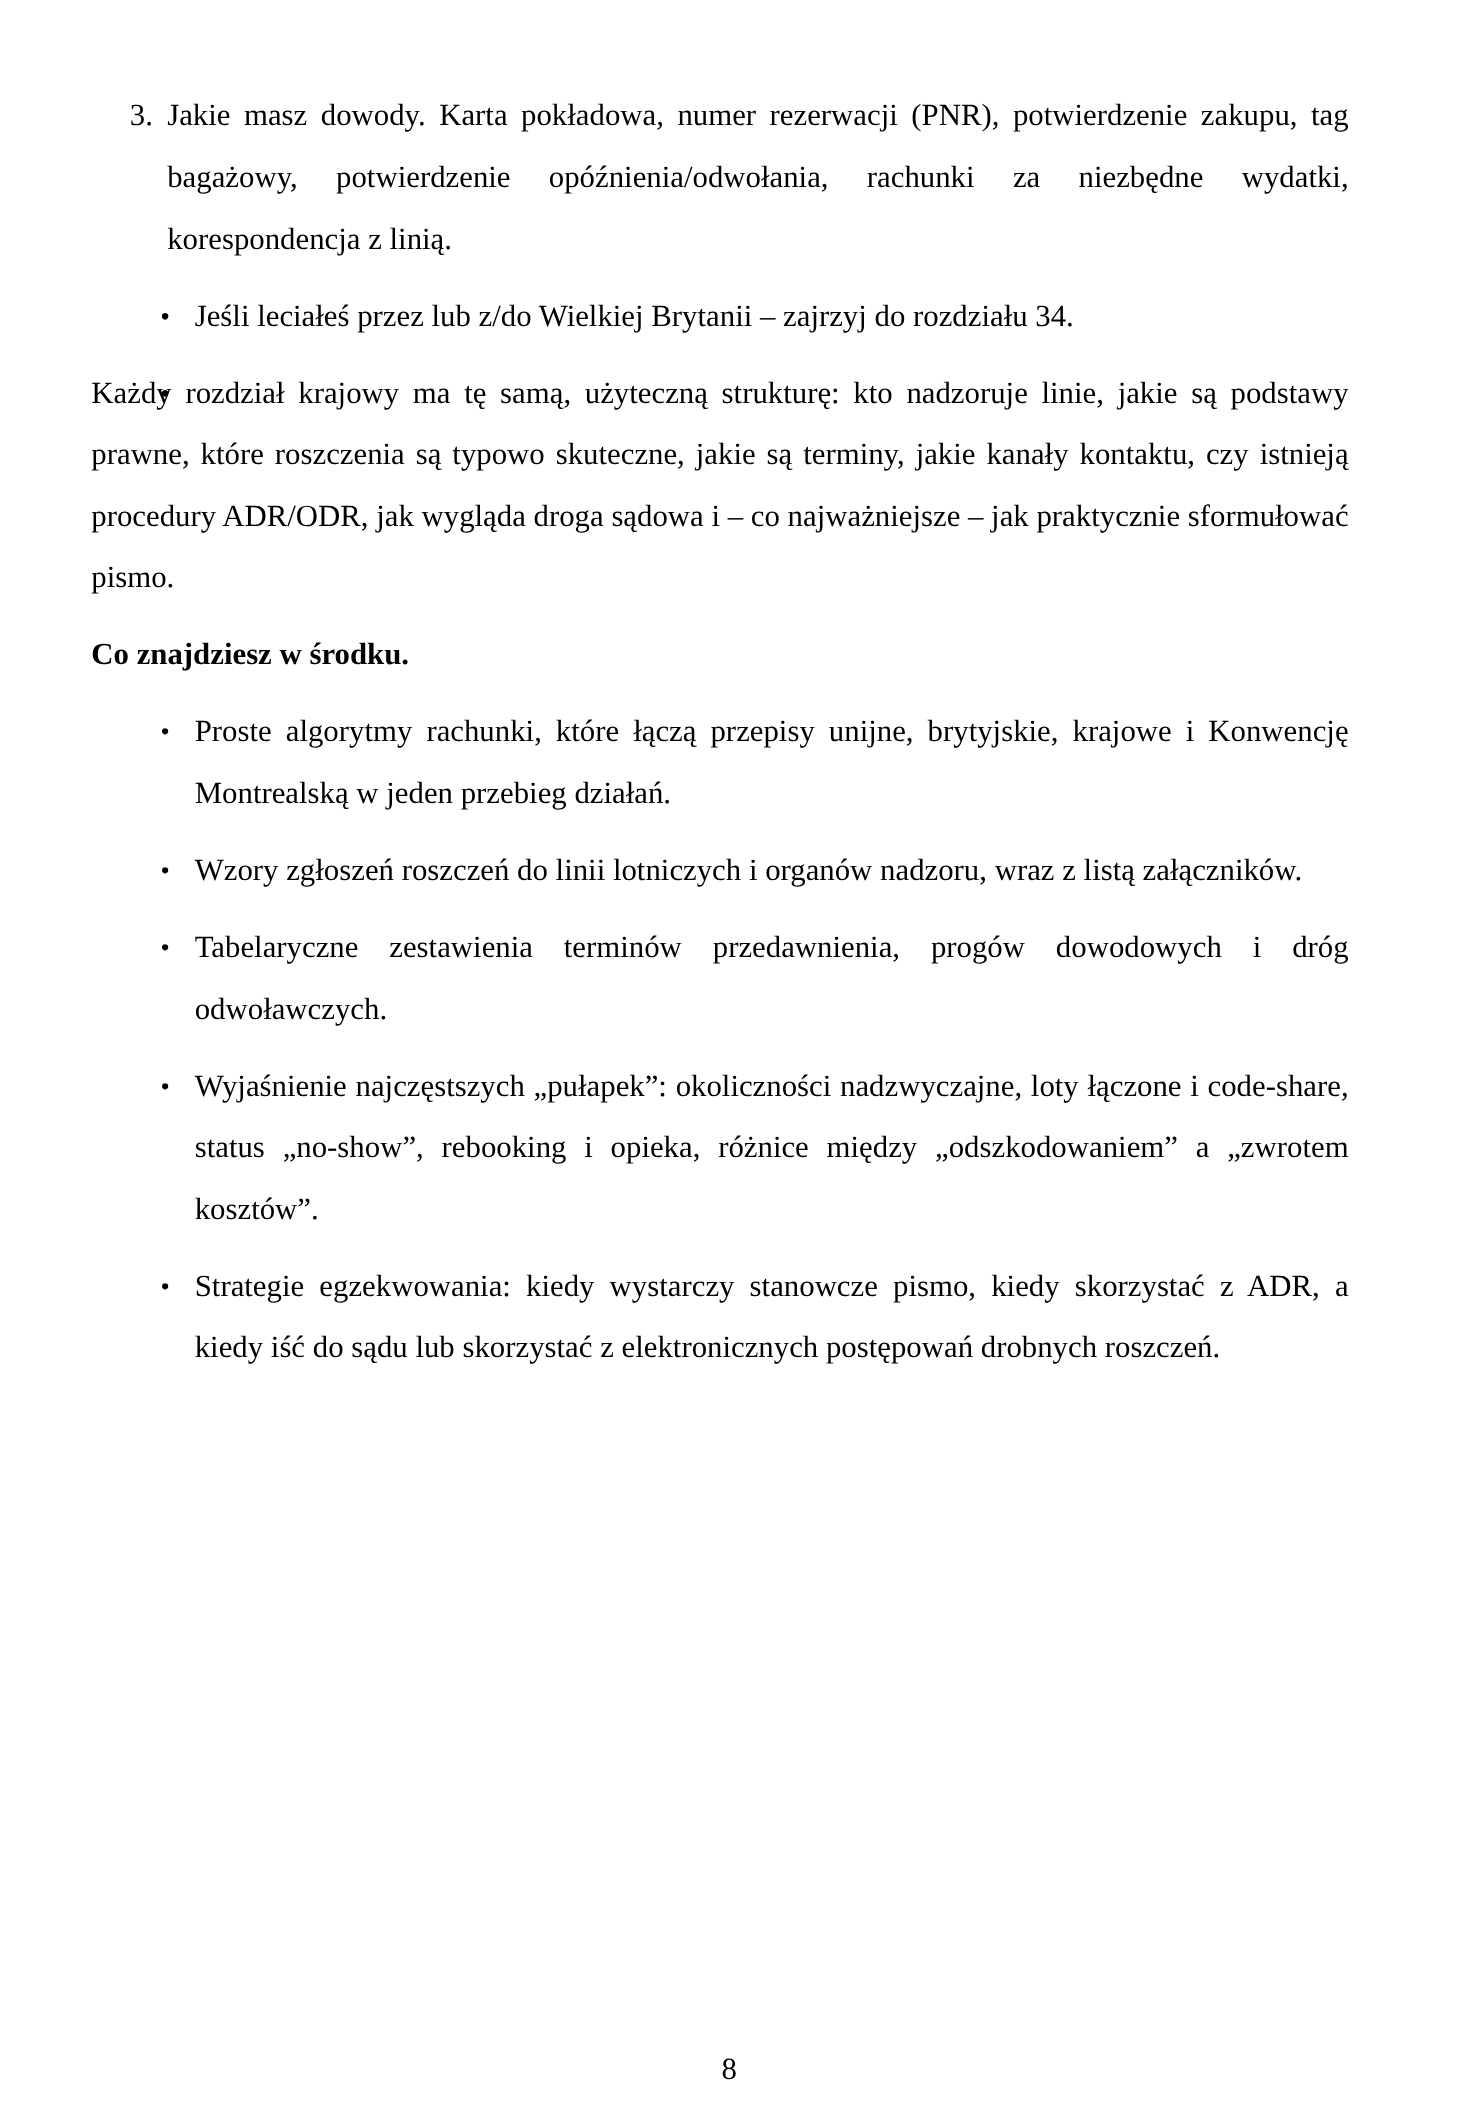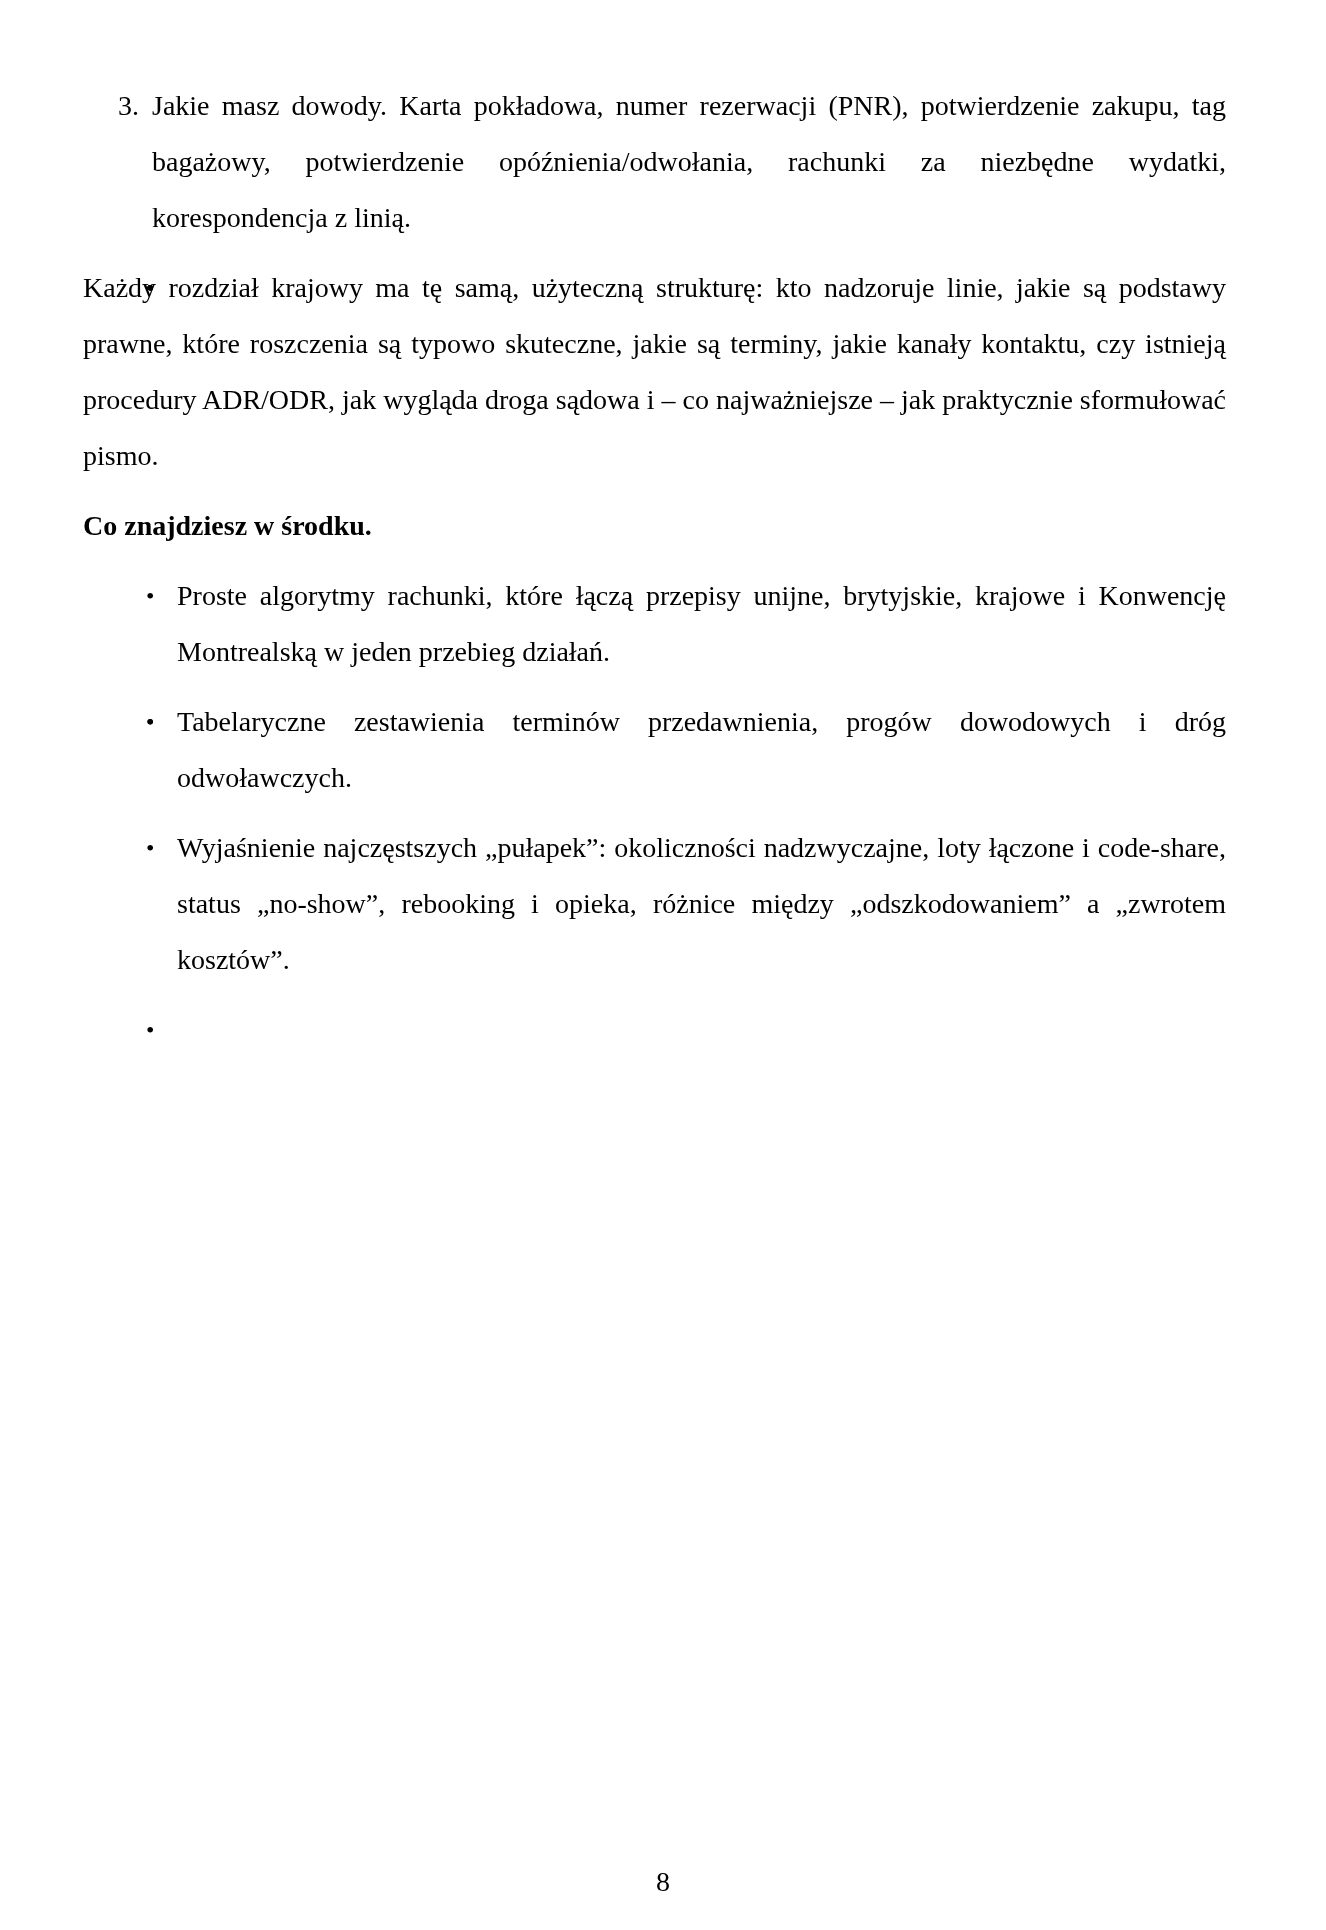--- a/index.html
+++ b/index.html
@@ -70,47 +70,50 @@
       <span class="num-marker">3.</span>
       <span>Jakie masz dowody. Karta pokładowa, numer rezerwacji (PNR), potwierdzenie zakupu, tag bagażowy, potwierdzenie opóźnienia/odwołania, rachunki za niezbędne wydatki, korespondencja z linią.</span>
     </div>
 
 
     <div class="bullet-item">
       <span class="bullet-marker">•</span>
     </div>
     <div class="bullet-item">
       <span class="bullet-marker">•</span>
+      <span>Jeśli leciałeś przez lub z/do Wielkiej Brytanii – zajrzyj do rozdziału 34.</span>
     </div>
     <div class="bullet-item">
       <span class="bullet-marker">•</span>
     </div>
     <div class="bullet-item">
       <span class="bullet-marker">•</span>
     </div>
 
     <p class="para">Każdy rozdział krajowy ma tę samą, użyteczną strukturę: kto nadzoruje linie, jakie są podstawy prawne, które roszczenia są typowo skuteczne, jakie są terminy, jakie kanały kontaktu, czy istnieją procedury ADR/ODR, jak wygląda droga sądowa i – co najważniejsze – jak praktycznie sformułować pismo.</p>
 
     <p class="para section-heading">Co znajdziesz w środku.</p>
 
     <div class="bullet-item">
       <span class="bullet-marker">•</span>
       <span>Proste algorytmy rachunki, które łączą przepisy unijne, brytyjskie, krajowe i Konwencję Montrealską w jeden przebieg działań.</span>
     </div>
     <div class="bullet-item">
       <span class="bullet-marker">•</span>
+      <span>Wzory zgłoszeń roszczeń do linii lotniczych i organów nadzoru, wraz z listą załączników.</span>
     </div>
     <div class="bullet-item">
       <span class="bullet-marker">•</span>
       <span>Tabelaryczne zestawienia terminów przedawnienia, progów dowodowych i dróg odwoławczych.</span>
     </div>
     <div class="bullet-item">
       <span class="bullet-marker">•</span>
       <span>Wyjaśnienie najczęstszych „pułapek”: okoliczności nadzwyczajne, loty łączone i code-share, status „no-show”, rebooking i opieka, różnice między „odszkodowaniem” a „zwrotem kosztów”.</span>
     </div>
     <div class="bullet-item">
       <span class="bullet-marker">•</span>
+      <span>Strategie egzekwowania: kiedy wystarczy stanowcze pismo, kiedy skorzystać z ADR, a kiedy iść do sądu lub skorzystać z elektronicznych postępowań drobnych roszczeń.</span>
     </div>
 
   </div>
 
   <div class="page-number">8</div>
 </div>
 
 </body></html>

